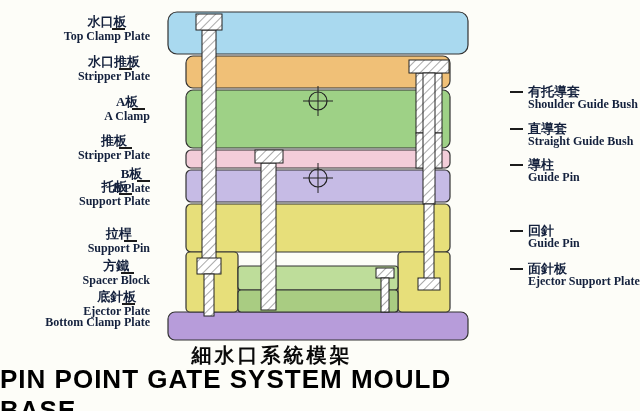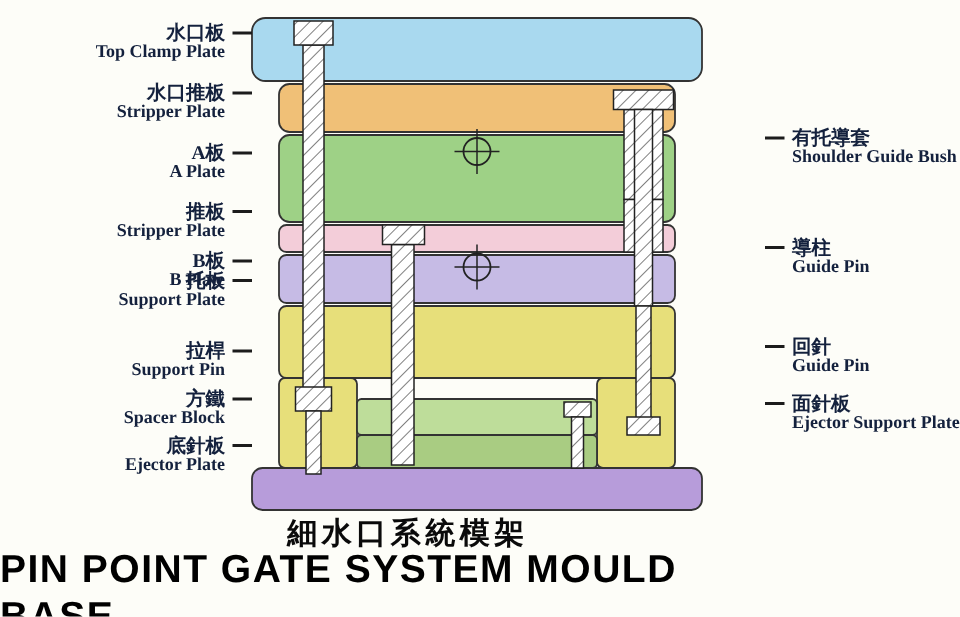--- a/index.html
+++ b/index.html
@@ -9,21 +9,21 @@
     background:#fdfdf8;
     font-family:"Liberation Serif", serif;
     overflow:hidden;
   }
   svg.diagram { position:absolute; left:0; top:0; z-index:0; }
 
   .lbl { position:absolute; z-index:2; color:#14213d; }
   .lbl .row { display:flex; align-items:center; font-weight:bold; font-size:13px; line-height:13px; white-space:nowrap; }
   .lbl .en { font-weight:bold; font-size:12px; line-height:13px; white-space:nowrap; }
   .lbl.left  { right:490px; text-align:right; }
-  .lbl.left .row { justify-content:flex-end; }
+  .lbl.left .row { justify-content:space-between;flex-direction:column; }
   .lbl.right { left:528px; text-align:center; }
   .dash { display:inline-block; width:13px; height:0; border-top:2px solid #1c1c1c; }
   .lbl.left  .dash { margin-left:5px; margin-right:-18px; }
   .lbl.right .dash { margin-right:5px; margin-left:-18px; }
 
   .title-cn {
     position:absolute; top:342px; left:0; width:544px; z-index:2;
     text-align:center; font-size:20px; font-weight:bold; letter-spacing:3px;
     color:#0a0a0a; font-family:"Liberation Serif", serif;
   }
@@ -98,21 +98,21 @@
       <span>水口推板</span>
       <span class="dash"></span>
     </div>
   <div class="en">Stripper Plate</div>
 </div>
 <div class="lbl left" style="top:95px">
   <div class="row">
       <span>A板</span>
       <span class="dash"></span>
     </div>
-  <div class="en">A Plate</div>
+  <div class="en">A Clamp</div>
 </div>
 <div class="lbl left" style="top:134px">
   <div class="row">
       <span>推板</span>
       <span class="dash"></span>
     </div>
   <div class="en">Stripper Plate</div>
 </div>
 <div class="lbl left" style="top:167px">
   <div class="row">
@@ -143,30 +143,36 @@
   <div class="en">Spacer Block</div>
 </div>
 <div class="lbl left" style="top:290px">
   <div class="row">
       <span>底針板</span>
       <span class="dash"></span>
     </div>
   <div class="en">Ejector Plate</div>
 </div>
 <div class="lbl left" style="top:316px">
+  <div class="en">Bottom Clamp Plate</div>
 </div>
 
 <div class="lbl right" style="top:85px">
   <div class="row">
       <span class="dash"></span>
       <span>有托導套</span>
     </div>
   <div class="en">Shoulder Guide Bush</div>
 </div>
 <div class="lbl right" style="top:122px">
+  <div class="row">
+      <span class="dash"></span>
+      <span>直導套</span>
+    </div>
+  <div class="en">Straight Guide Bush</div>
 </div>
 <div class="lbl right" style="top:158px">
   <div class="row">
       <span class="dash"></span>
       <span>導柱</span>
     </div>
   <div class="en">Guide Pin</div>
 </div>
 <div class="lbl right" style="top:224px">
   <div class="row">

